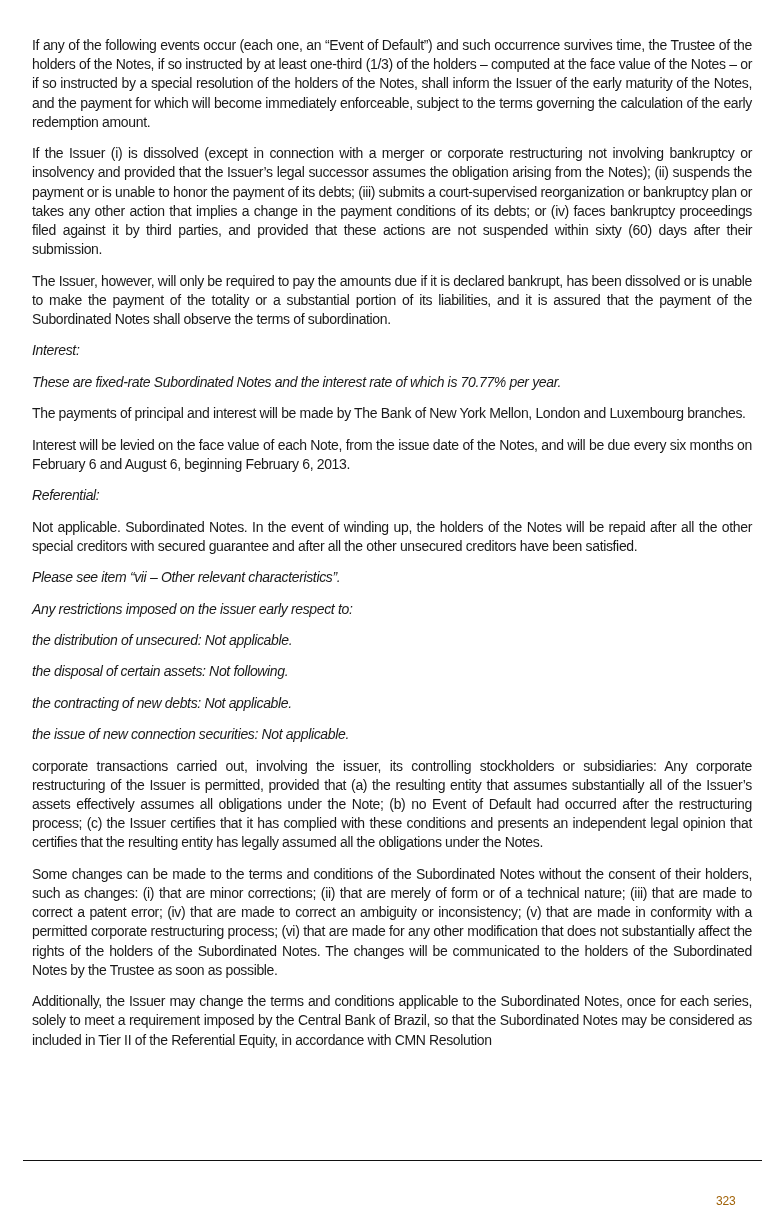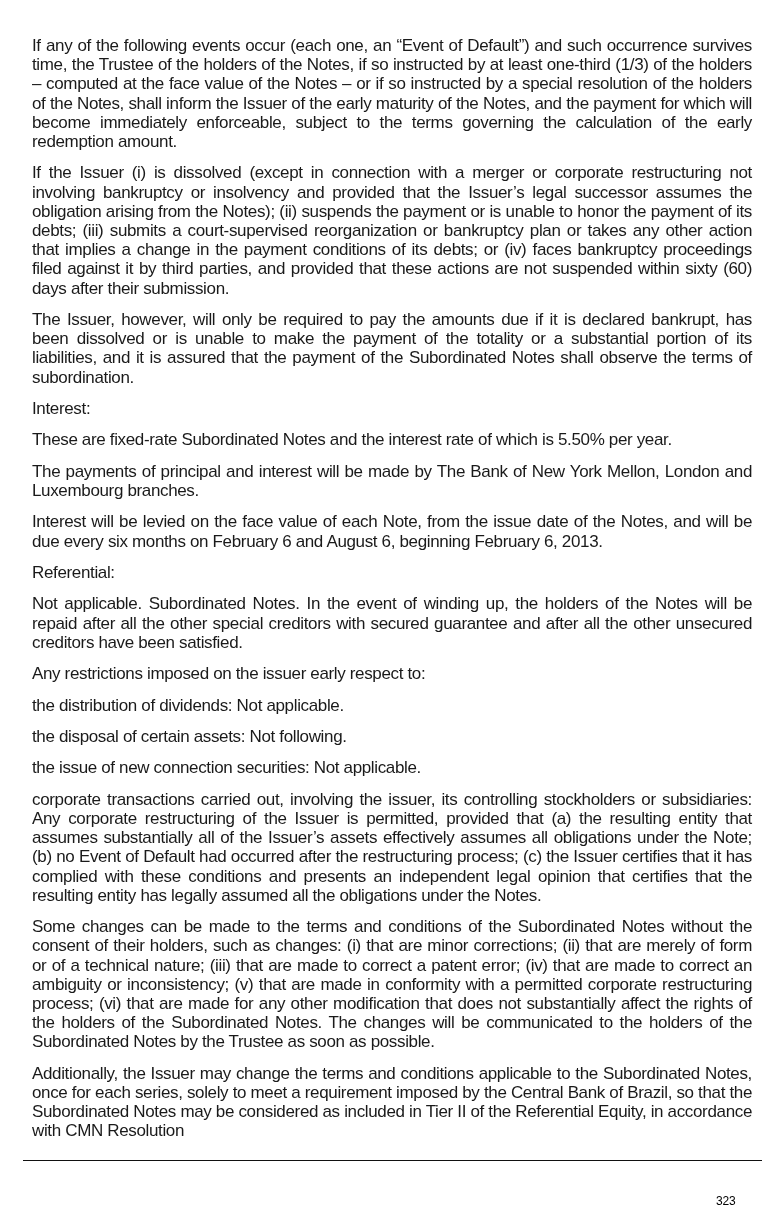--- a/index.html
+++ b/index.html
@@ -16,61 +16,63 @@
       font-family: "Liberation Sans", sans-serif;
     }
     .page {
       position: absolute;
       left: 32px;
       top: 36px;
       width: 720px;
     }
     .para {
       margin: 0 0 12.2px 0;
-      font-size: 17px;
+      font-size: 14px;
       line-height: 19.2px;
       text-align: justify;
       letter-spacing: -0.35px;
       word-spacing: 0px;
       font-stretch: condensed;
     }
-    .para.left { text-align: left; }
+    .para.left { text-align: left; font-style: italic; }
     .rule {
       position: absolute;
       left: 23px;
       top: 1160px;
       width: 739px;
       height: 0;
       border-top: 1.3px solid #111;
     }
     .page-number {
       position: absolute;
       left: 716px;
       top: 1194px;
       font-size: 12px;
-      color: #000000;
+      color: #a16207;
       letter-spacing: -0.2px;
     }
   </style>
 </head>
 <body>
 
 <div class="page">
   <p class="para">If any of the following events occur (each one, an “Event of Default”) and such occurrence survives time, the Trustee of the holders of the Notes, if so instructed by at least one-third (1/3) of the holders – computed at the face value of the Notes – or if so instructed by a special resolution of the holders of the Notes, shall inform the Issuer of the early maturity of the Notes, and the payment for which will become immediately enforceable, subject to the terms governing the calculation of the early redemption amount.</p>
   <p class="para">If the Issuer (i) is dissolved (except in connection with a merger or corporate restructuring not involving bankruptcy or insolvency and provided that the Issuer’s legal successor assumes the obligation arising from the Notes); (ii) suspends the payment or is unable to honor the payment of its debts; (iii) submits a court-supervised reorganization or bankruptcy plan or takes any other action that implies a change in the payment conditions of its debts; or (iv) faces bankruptcy proceedings filed against it by third parties, and provided that these actions are not suspended within sixty (60) days after their submission.</p>
   <p class="para">The Issuer, however, will only be required to pay the amounts due if it is declared bankrupt, has been dissolved or is unable to make the payment of the totality or a substantial portion of its liabilities, and it is assured that the payment of the Subordinated Notes shall observe the terms of subordination.</p>
   <p class="para left">Interest:</p>
-  <p class="para left">These are fixed-rate Subordinated Notes and the interest rate of which is 5.50% per year.</p>
+  <p class="para left">These are fixed-rate Subordinated Notes and the interest rate of which is 70.77% per year.</p>
   <p class="para">The payments of principal and interest will be made by The Bank of New York Mellon, London and Luxembourg branches.</p>
   <p class="para">Interest will be levied on the face value of each Note, from the issue date of the Notes, and will be due every six months on February 6 and August 6, beginning February 6, 2013.</p>
   <p class="para left">Referential:</p>
   <p class="para">Not applicable. Subordinated Notes. In the event of winding up, the holders of the Notes will be repaid after all the other special creditors with secured guarantee and after all the other unsecured creditors have been satisfied.</p>
+  <p class="para left">Please see item “vii – Other relevant characteristics”.</p>
   <p class="para left">Any restrictions imposed on the issuer early respect to:</p>
-  <p class="para left">the distribution of dividends: Not applicable.</p>
+  <p class="para left">the distribution of unsecured: Not applicable.</p>
   <p class="para left">the disposal of certain assets: Not following.</p>
+  <p class="para left">the contracting of new debts: Not applicable.</p>
   <p class="para left">the issue of new connection securities: Not applicable.</p>
   <p class="para">corporate transactions carried out, involving the issuer, its controlling stockholders or subsidiaries: Any corporate restructuring of the Issuer is permitted, provided that (a) the resulting entity that assumes substantially all of the Issuer’s assets effectively assumes all obligations under the Note; (b) no Event of Default had occurred after the restructuring process; (c) the Issuer certifies that it has complied with these conditions and presents an independent legal opinion that certifies that the resulting entity has legally assumed all the obligations under the Notes.</p>
   <p class="para">Some changes can be made to the terms and conditions of the Subordinated Notes without the consent of their holders, such as changes: (i) that are minor corrections; (ii) that are merely of form or of a technical nature; (iii) that are made to correct a patent error; (iv) that are made to correct an ambiguity or inconsistency; (v) that are made in conformity with a permitted corporate restructuring process; (vi) that are made for any other modification that does not substantially affect the rights of the holders of the Subordinated Notes. The changes will be communicated to the holders of the Subordinated Notes by the Trustee as soon as possible.</p>
   <p class="para">Additionally, the Issuer may change the terms and conditions applicable to the Subordinated Notes, once for each series, solely to meet a requirement imposed by the Central Bank of Brazil, so that the Subordinated Notes may be considered as included in Tier II of the Referential Equity, in accordance with CMN Resolution</p>
 </div>
 
 <div class="rule"></div>
 <div class="page-number">323</div>
 
 </body></html>

